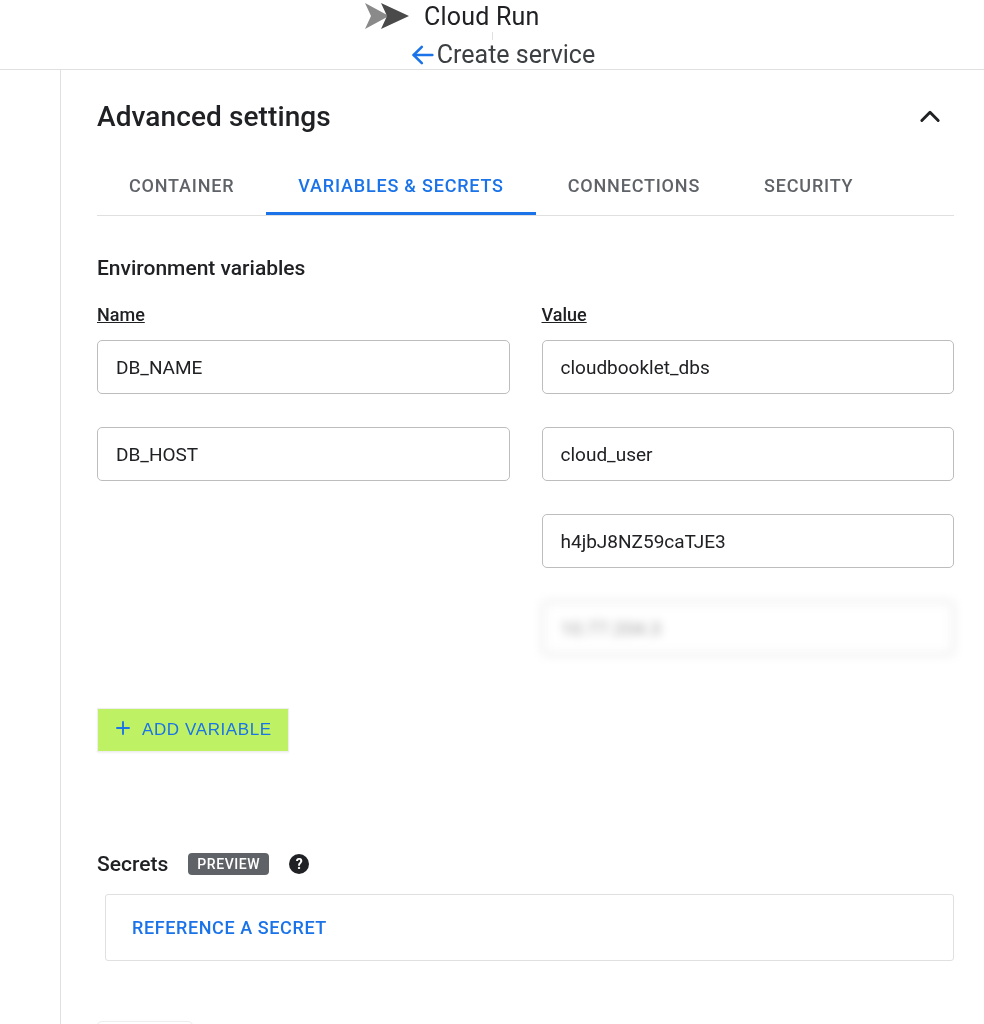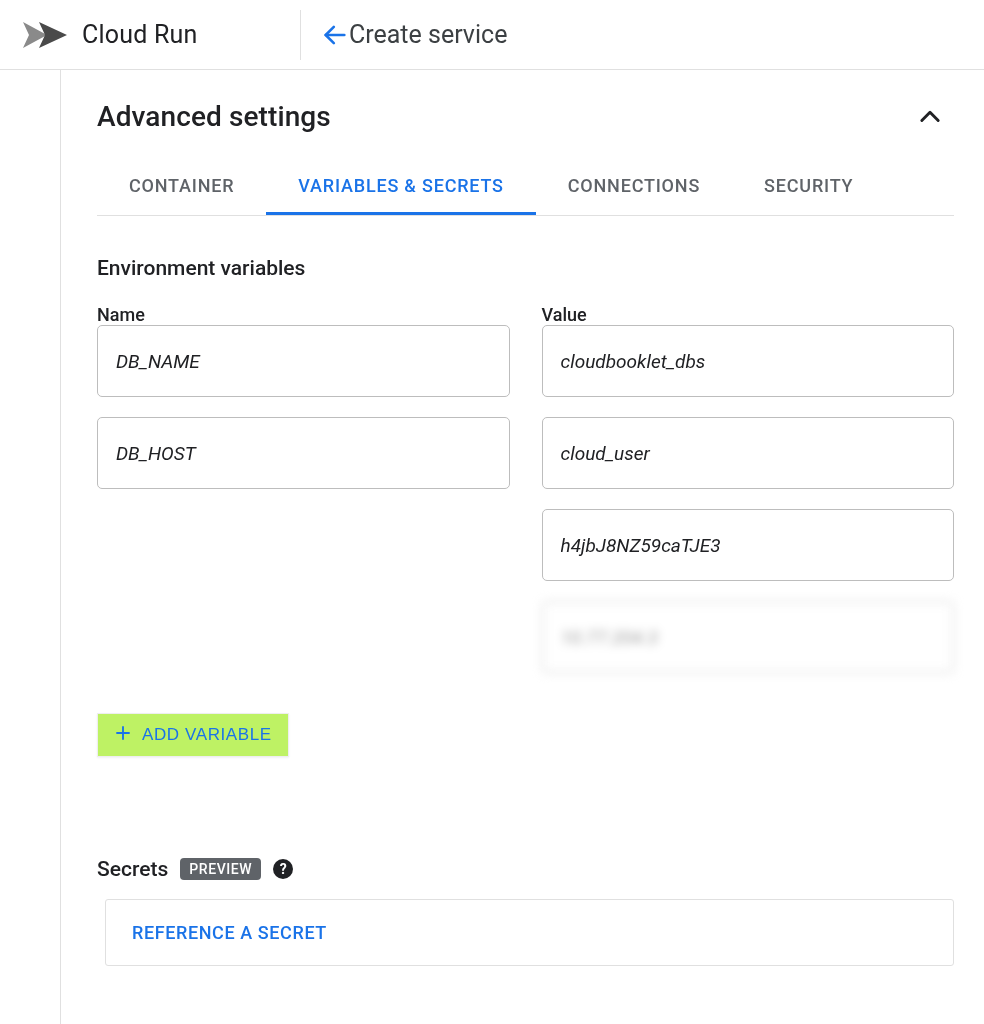--- a/index.html
+++ b/index.html
@@ -1,40 +1,40 @@
 <!DOCTYPE html>
 <html><head>
 <meta charset="utf-8">
 <style>
   * { box-sizing: border-box; margin: 0; padding: 0; }
   html, body { width: 984px; height: 1024px; font-family: "Google Sans", Roboto, "Helvetica Neue", Arial, sans-serif; background: #fff; color: #202124; }
-  .topbar { height: 70px; display: flex; align-items: center; border-bottom: 1px solid #e0e0e0; }
+  .topbar { height: 70px; display: flex; align-items: center; border-bottom: 1px solid #e0e0e0; flex-direction: column; }
   .topbar-left { display: flex; align-items: center; padding-left: 22px; width: 300px; height: 100%; }
   .topbar-divider { width: 1px; height: 50px; background: #e0e0e0; }
   .topbar-right { display: flex; align-items: center; padding-left: 20px; }
   .logo-icon { width: 50px; height: 32px; display: flex; align-items: center; justify-content: center; }
   .product-name { font-size: 25px; font-weight: 400; color: #202124; margin-left: 10px; letter-spacing: 0.2px; }
   .back-arrow { color: #1a73e8; font-size: 28px; cursor: pointer; display: flex; align-items: center; }
   .page-title { font-size: 25px; font-weight: 400; color: #3c4043; }
   .content { margin-left: 60px; border-left: 1px solid #e0e0e0; padding: 30px 30px 40px 36px; min-height: 954px; }
   .panel-header { display: flex; align-items: center; justify-content: space-between; margin-bottom: 28px; }
   .panel-title { font-size: 28px; font-weight: 500; color: #202124; letter-spacing: 0.1px; }
   .chevron { cursor: pointer; color: #202124; display: flex; align-items: center; padding-right: 10px; }
   .tabs { display: flex; border-bottom: 1px solid #e0e0e0; gap: 0; }
   .tab { padding: 14px 32px 16px 32px; font-size: 18px; font-weight: 500; letter-spacing: 0.8px; color: #5f6368; cursor: pointer; border-bottom: 3px solid transparent; }
   .tab.active { color: #1a73e8; border-bottom-color: #1a73e8; }
   .section-title { font-size: 21px; font-weight: 500; color: #202124; margin-top: 40px; margin-bottom: 24px; }
   .var-table { display: flex; gap: 32px; }
   .var-col { flex: 1; display: flex; flex-direction: column; }
-  .col-header { font-size: 18px; font-weight: 500; color: #202124; margin-bottom: 0; }
-  .var-input { height: 72px; border: 1px solid #bdbdbd; border-radius: 5px; padding: 0 18px; font-size: 19px; color: #202124; margin-bottom: 20px; font-family: inherit; outline: none; font-style: italic; }
+  .col-header { font-size: 18px; font-weight: 500; color: #202124; margin-bottom: 15px; text-decoration: underline; }
+  .var-input { height: 54px; border: 1px solid #bdbdbd; border-radius: 5px; padding: 0 18px; font-size: 19px; color: #202124; margin-bottom: 33px; font-family: inherit; outline: none; }
   .var-input.blurred { color: #9e9e9e; filter: blur(5px); }
   .add-btn { margin-top: 20px; display: inline-flex; align-items: center; gap: 10px; height: 44px; padding: 0 16px; border: 1px solid #eeeeee; border-radius: 0; background: #bef264; color: #1a73e8; font-size: 17px; font-weight: 500; letter-spacing: 0.6px; cursor: pointer; box-shadow: 0 1px 2px rgba(0,0,0,0.06); width: fit-content; }
   .plus-icon { color: #1a73e8; }
-  .secrets-header { display: flex; align-items: center; gap: 12px; margin-top: 100px; margin-bottom: 18px; }
+  .secrets-header { display: flex; align-items: center; gap: 20px; margin-top: 100px; margin-bottom: 18px; }
   .secrets-title { font-size: 21px; font-weight: 500; color: #202124; }
   .preview-badge { background: #5f6368; color: #fff; font-size: 14px; font-weight: 500; letter-spacing: 0.6px; padding: 3px 9px; border-radius: 4px; }
   .help-icon { width: 20px; height: 20px; border-radius: 50%; background: #202124; color: #fff; display: flex; align-items: center; justify-content: center; font-size: 14px; font-weight: 700; cursor: pointer; }
   .secrets-box { border: 1px solid #e0e0e0; border-radius: 3px; padding: 22px 26px; margin-left: 8px; }
   .reference-link { color: #1a73e8; font-size: 18px; font-weight: 500; letter-spacing: 0.6px; cursor: pointer; }
   .next-btn { margin-top: 60px; display: inline-flex; align-items: center; justify-content: center; height: 48px; padding: 0 22px; border: 1px solid #eeeeee; border-radius: 5px; background: #fff; color: #1a73e8; font-size: 18px; font-weight: 500; letter-spacing: 0.6px; cursor: pointer; box-shadow: 0 1px 2px rgba(0,0,0,0.08); }
 </style>
 </head>
 <body>
 

